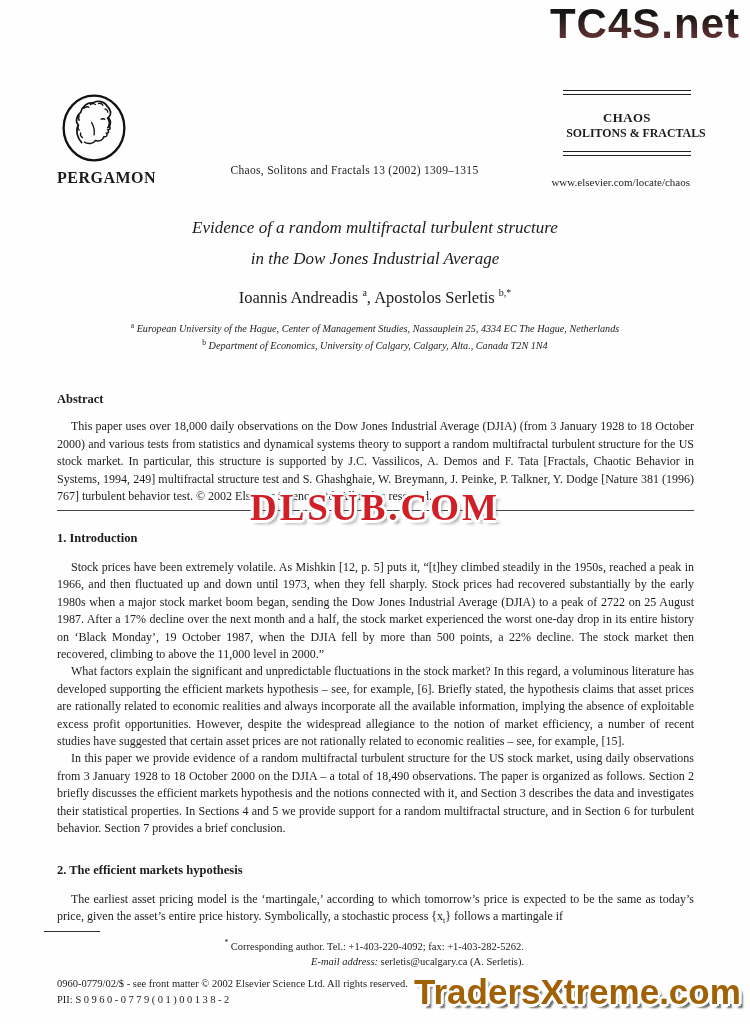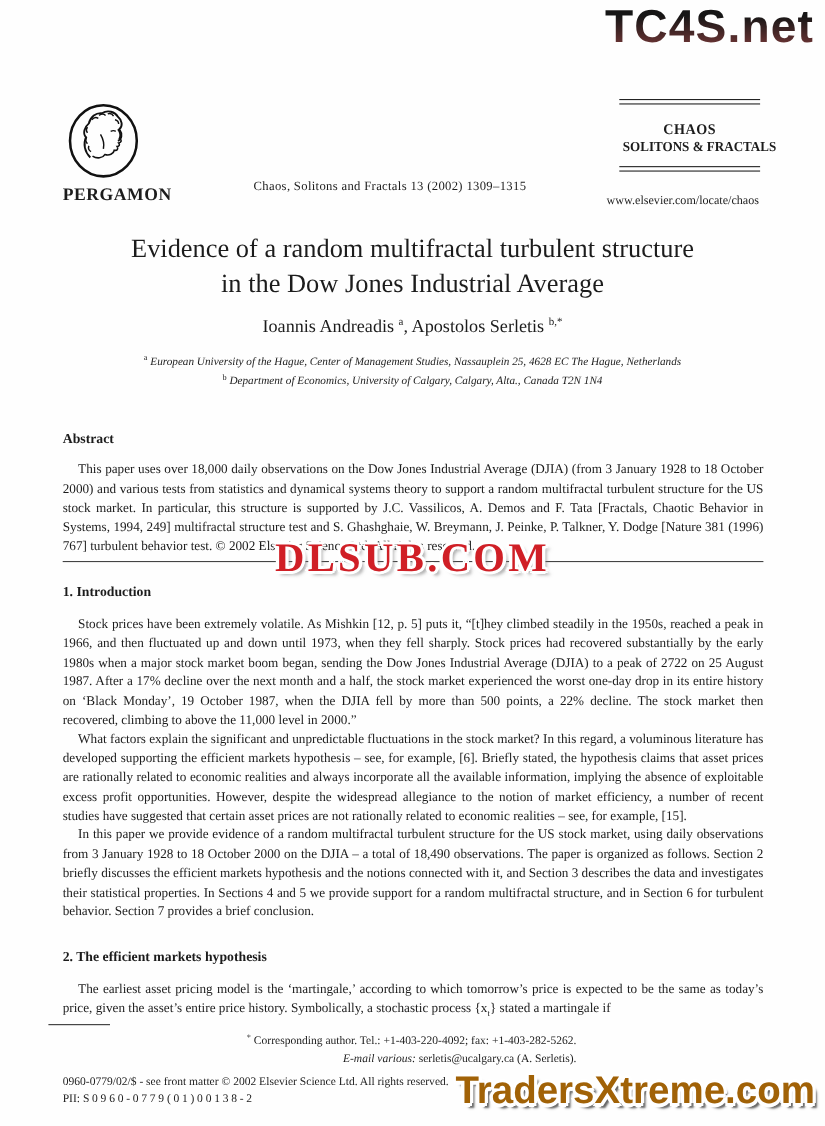--- a/index.html
+++ b/index.html
@@ -49,21 +49,21 @@
     transform:scaleX(.95); transform-origin:center;
   }
   .masthead-l1{font-size:13.5px; letter-spacing:.5px; line-height:17px;}
   .masthead-l2{font-size:12.5px; letter-spacing:0px; line-height:15px; white-space:nowrap;}
   .site-line{
     position:absolute; top:176px; left:430px; width:260px; text-align:right;
     font-size:11px;
   }
   
   .title-block{position:absolute; top:212px; left:40px; width:670px; text-align:center;}
-  .article-title{font-size:24px; line-height:31px; font-weight:normal; margin:0;}
+  .article-title{font-size:17px; line-height:31px; font-weight:normal; margin:0;font-style:italic;}
   .authors{font-size:16.5px; margin-top:13px;}
   .authors sup{font-size:10px;}
   .affils{font-style:italic; font-size:10.2px; line-height:14px; margin-top:11px;}
   .affils sup{font-style:normal; font-size:7.5px;}
   .accepted{font-size:10.5px; margin-top:9px;}
   
   .abstract{position:absolute; top:392px; left:57px; width:637px;}
   .abstract-heading{font-weight:bold; font-size:12.5px; margin:0;}
   .abstract p{margin:11px 0 0 0; font-size:12px; line-height:17.6px; text-align:justify; text-indent:14px;}
   .abstract-rule{position:absolute; top:510px; left:57px; width:637px; border-top:1.2px solid #444;}
@@ -120,45 +120,45 @@
       <span>Evidence of a random multifractal turbulent structure</span><br>
       <span>in the Dow Jones Industrial Average</span>
     </h1>
     <div class="authors">
       <span>Ioannis Andreadis</span>
       <sup>a</sup><span>, </span>
       <span>Apostolos Serletis</span>
       <sup>b,*</sup>
     </div>
     <div class="affils">
-      <div><sup>a</sup><span> European University of the Hague, Center of Management Studies, Nassauplein 25, 4628 EC The Hague, Netherlands</span></div>
+      <div><sup>a</sup><span> European University of the Hague, Center of Management Studies, Nassauplein 25, 4334 EC The Hague, Netherlands</span></div>
       <div><sup>b</sup><span> Department of Economics, University of Calgary, Calgary, Alta., Canada T2N 1N4</span></div>
     </div>
   </div>
 
   <div class="abstract">
     <div class="abstract-heading">Abstract</div>
     <p>This paper uses over 18,000 daily observations on the Dow Jones Industrial Average (DJIA) (from 3 January 1928 to 18 October 2000) and various tests from statistics and dynamical systems theory to support a random multifractal turbulent structure for the US stock market. In particular, this structure is supported by J.C. Vassilicos, A. Demos and F. Tata [Fractals, Chaotic Behavior in Systems, 1994, 249] multifractal structure test and S. Ghashghaie, W. Breymann, J. Peinke, P. Talkner, Y. Dodge [Nature 381 (1996) 767] turbulent behavior test.  © 2002 Elsevier Science Ltd. All rights reserved.</p>
   </div>
   <div class="abstract-rule"></div>
 
   <div class="main-text">
     <div class="sec-heading">1. Introduction</div>
     <p>Stock prices have been extremely volatile. As Mishkin [12, p. 5] puts it, “[t]hey climbed steadily in the 1950s, reached a peak in 1966, and then fluctuated up and down until 1973, when they fell sharply. Stock prices had recovered substantially by the early 1980s when a major stock market boom began, sending the Dow Jones Industrial Average (DJIA) to a peak of 2722 on 25 August 1987. After a 17% decline over the next month and a half, the stock market experienced the worst one-day drop in its entire history on ‘Black Monday’, 19 October 1987, when the DJIA fell by more than 500 points, a 22% decline. The stock market then recovered, climbing to above the 11,000 level in 2000.”</p>
     <p>What factors explain the significant and unpredictable fluctuations in the stock market? In this regard, a voluminous literature has developed supporting the efficient markets hypothesis – see, for example, [6]. Briefly stated, the hypothesis claims that asset prices are rationally related to economic realities and always incorporate all the available information, implying the absence of exploitable excess profit opportunities. However, despite the widespread allegiance to the notion of market efficiency, a number of recent studies have suggested that certain asset prices are not rationally related to economic realities – see, for example, [15].</p>
     <p>In this paper we provide evidence of a random multifractal turbulent structure for the US stock market, using daily observations from 3 January 1928 to 18 October 2000 on the DJIA – a total of 18,490 observations. The paper is organized as follows. Section 2 briefly discusses the efficient markets hypothesis and the notions connected with it, and Section 3 describes the data and investigates their statistical properties. In Sections 4 and 5 we provide support for a random multifractal structure, and in Section 6 for turbulent behavior. Section 7 provides a brief conclusion.</p>
 
     <div class="sec-heading sec2">2. The efficient markets hypothesis</div>
-    <p><span>The earliest asset pricing model is the ‘martingale,’ according to which tomorrow’s price is expected to be the same as today’s price, given the asset’s entire price history. Symbolically, a stochastic process {x</span><sub>t</sub><span>} stated a martingale if</span></p>
+    <p><span>The earliest asset pricing model is the ‘martingale,’ according to which tomorrow’s price is expected to be the same as today’s price, given the asset’s entire price history. Symbolically, a stochastic process {x</span><sub>t</sub><span>} follows a martingale if</span></p>
   </div>
 
   <div class="footnote">
     <div class="footnote-rule"></div>
     <div class="fn-line"><sup>*</sup><span> Corresponding author. Tel.: +1-403-220-4092; fax: +1-403-282-5262.</span></div>
-    <div class="fn-line"><span class="em-it">E-mail various:</span><span> serletis@ucalgary.ca (A. Serletis).</span></div>
+    <div class="fn-line"><span class="em-it">E-mail address:</span><span> serletis@ucalgary.ca (A. Serletis).</span></div>
   </div>
 
   <div class="imprint">
     <div>0960-0779/02/$ - see front matter  © 2002 Elsevier Science Ltd. All rights reserved.</div>
     <div><span>PII: </span><span class="pii-value">S0960-0779(01)00138-2</span></div>
   </div>
 
 </div>
 
 </body></html>

